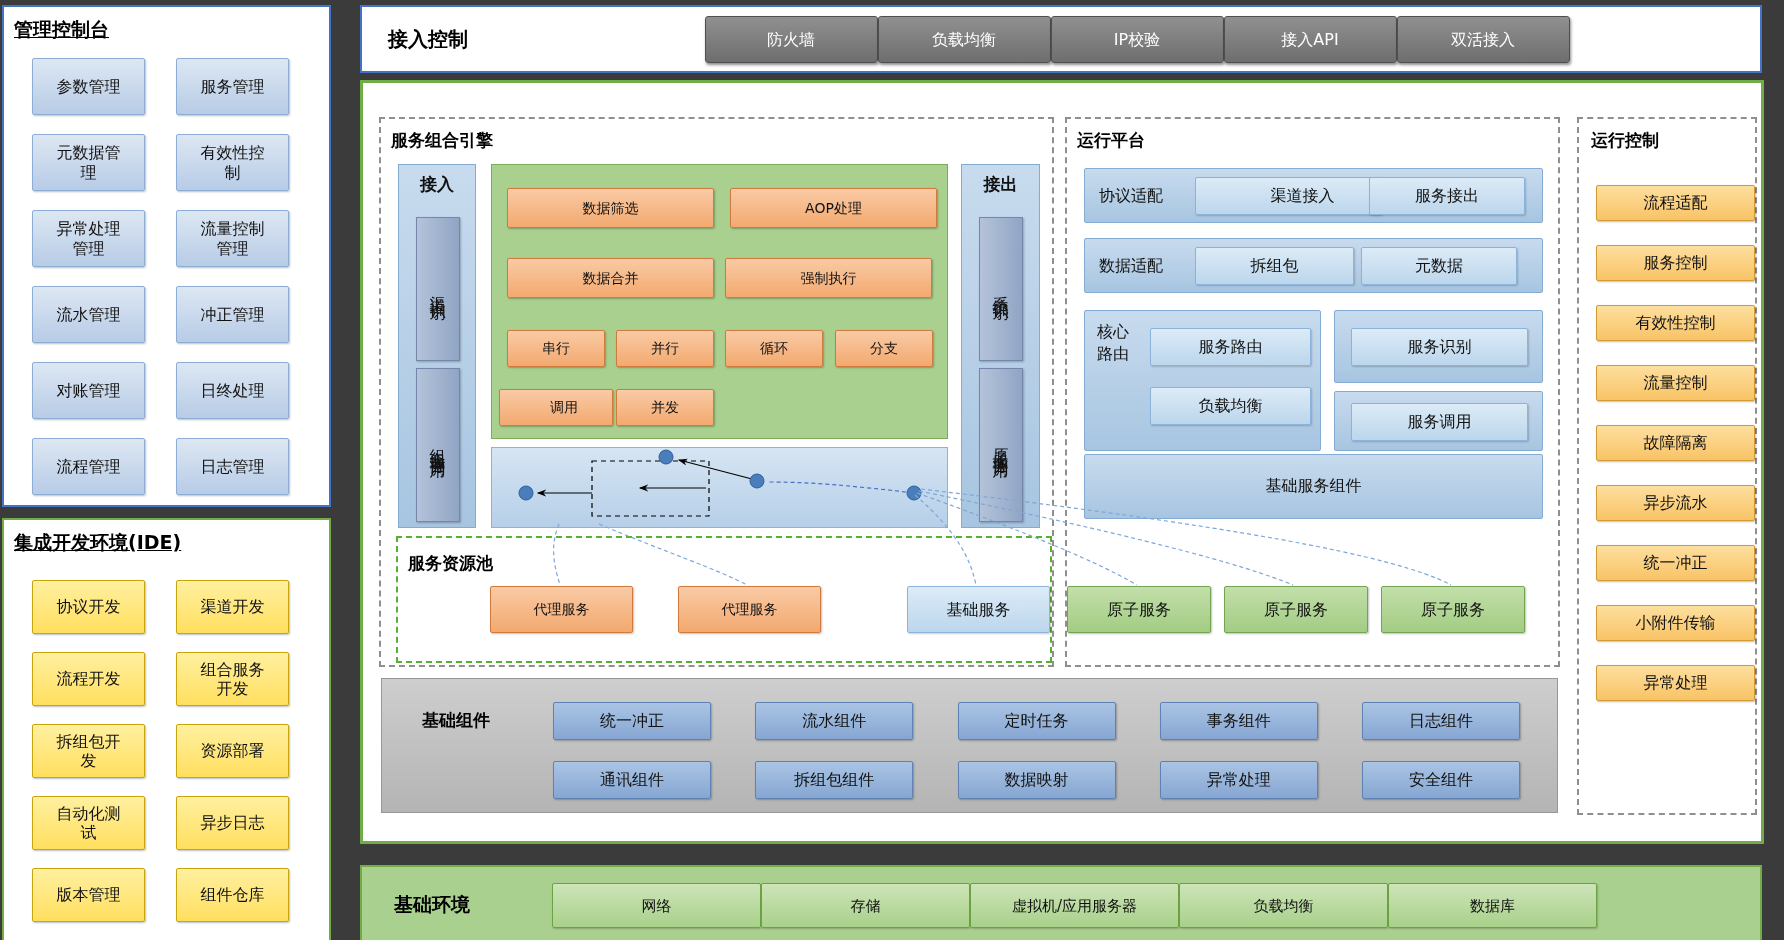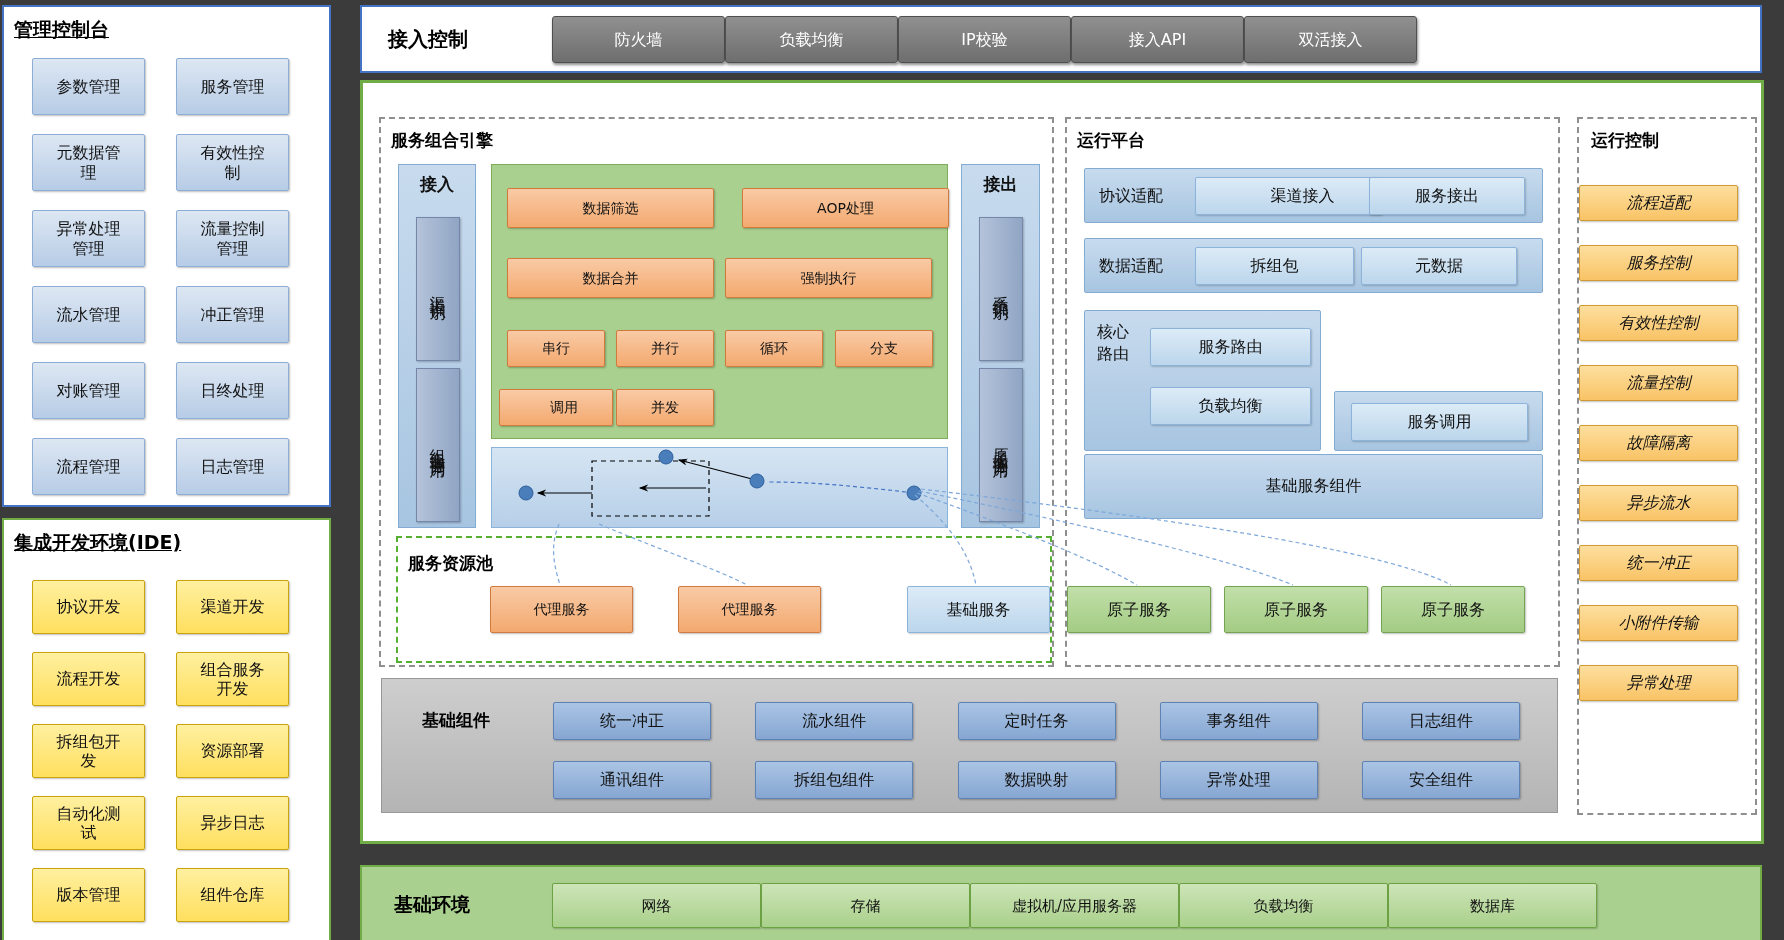--- a/index.html
+++ b/index.html
@@ -27,27 +27,27 @@
   .flowbox{position:absolute;background:linear-gradient(180deg,#d6e5f3,#b6cfe8);border:1px solid #8cb4da;}
   .comppanel{position:absolute;background:linear-gradient(180deg,#cecece,#b4b4b4);border:1px solid #979797;}
   .envpanel{position:absolute;background:#a9d08e;border:2px solid #70ad47;}
   .iolabel{position:absolute;top:8px;left:0;width:100%;text-align:center;font-size:17px;font-weight:600;}
   .plabel{position:absolute;left:14px;top:50%;transform:translateY(-50%);font-size:16px;}
   .plabel2{position:absolute;left:12px;top:10px;font-size:16px;width:38px;line-height:1.35;}
   .mc-grid{position:absolute;left:28px;top:51px;display:grid;grid-template-columns:113px 113px;column-gap:31px;row-gap:19px;}
   .mc-grid .cell{height:55px;}
   .ide-grid{position:absolute;left:28px;top:60px;display:grid;grid-template-columns:113px 113px;column-gap:31px;row-gap:18px;}
   .ide-grid .cell{height:52px;}
-  .btn-row{position:absolute;left:190px;top:9px;width:1170px;display:flex;justify-content:flex-start;}
+  .btn-row{position:absolute;left:190px;top:9px;width:1170px;display:flex;justify-content:center;}
   .btn-row .cell{width:171px;height:45px;}
   .env-row{position:absolute;left:190px;top:16px;width:1045px;display:flex;justify-content:space-between;}
   .env-row .cell{width:171px;height:43px;}
   .comp-row{position:absolute;left:171px;width:967px;display:flex;justify-content:space-between;}
   .comp-row .cell{width:156px;height:36px;}
-  .ctl-col{position:absolute;left:0;top:66px;width:100%;display:flex;flex-direction:column;align-items:flex-start;gap:24px;font-style:italic;}
+  .ctl-col{position:absolute;left:0;top:66px;width:100%;display:flex;flex-direction:column;align-items:flex-end;gap:24px;}
   .ctl-col .cell{width:157px;height:34px;}
   .centerflex{display:flex;align-items:center;justify-content:center;font-size:16px;}
 </style>
 </head>
 <body>
 
 <div class="panel" style="left:2px;top:5px;width:325px;height:498px;border:2px solid #4472c4;">
   <div class="ttl ul" style="left:10px;top:10px;font-size:19px;">管理控制台</div>
   <div class="mc-grid">
     <div class="cell b-blue">参数管理</div>
@@ -98,21 +98,21 @@
     <div class="ttl" style="left:10px;top:10px;font-size:17px;">服务组合引擎</div>
 
     <div class="col-io" style="left:17px;top:45px;width:76px;height:362px;">
       <div class="iolabel">接入</div>
       <div class="bx vtext" style="left:17px;top:52px;width:42px;height:142px;">渠道识别</div>
       <div class="bx vtext" style="left:17px;top:203px;width:42px;height:152px;">组合服务调用</div>
     </div>
 
     <div class="engine-green" style="left:110px;top:45px;width:455px;height:273px;">
       <div class="bx b-orange" style="left:15px;top:23px;width:205px;height:38px;">数据筛选</div>
-      <div class="bx b-orange" style="left:250px;top:23px;width:205px;height:38px;">AOP处理</div>
+      <div class="bx b-orange" style="left:238px;top:23px;width:205px;height:38px;">AOP处理</div>
       <div class="bx b-orange" style="left:15px;top:93px;width:205px;height:38px;">数据合并</div>
       <div class="bx b-orange" style="left:233px;top:93px;width:205px;height:38px;">强制执行</div>
       <div class="bx b-orange" style="left:15px;top:165px;width:96px;height:35px;">串行</div>
       <div class="bx b-orange" style="left:124px;top:165px;width:96px;height:35px;">并行</div>
       <div class="bx b-orange" style="left:233px;top:165px;width:96px;height:35px;">循环</div>
       <div class="bx b-orange" style="left:343px;top:165px;width:96px;height:35px;">分支</div>
       <div class="bx b-orange" style="left:7px;top:224px;width:96px;height:35px;padding-left:16px;">调用</div>
       <div class="bx b-orange" style="left:124px;top:224px;width:96px;height:35px;">并发</div>
     </div>
 
@@ -160,20 +160,23 @@
       <div class="bx b-lblue" style="left:110px;top:8px;width:157px;height:36px;">拆组包</div>
       <div class="bx b-lblue" style="left:276px;top:8px;width:154px;height:36px;">元数据</div>
     </div>
 
     <div class="p-blue" style="left:17px;top:191px;width:235px;height:139px;">
       <div class="plabel2">核心路由</div>
       <div class="bx b-lblue" style="left:65px;top:17px;width:159px;height:36px;">服务路由</div>
       <div class="bx b-lblue" style="left:65px;top:76px;width:159px;height:36px;">负载均衡</div>
     </div>
 
+    <div class="p-blue" style="left:267px;top:191px;width:207px;height:71px;">
+      <div class="bx b-lblue" style="left:16px;top:17px;width:175px;height:36px;">服务识别</div>
+    </div>
 
     <div class="p-blue" style="left:267px;top:272px;width:207px;height:58px;">
       <div class="bx b-lblue" style="left:16px;top:11px;width:175px;height:36px;">服务调用</div>
     </div>
 
     <div class="p-blue centerflex" style="left:17px;top:335px;width:457px;height:63px;">
       <span>基础服务组件</span>
     </div>
   </div>
 

